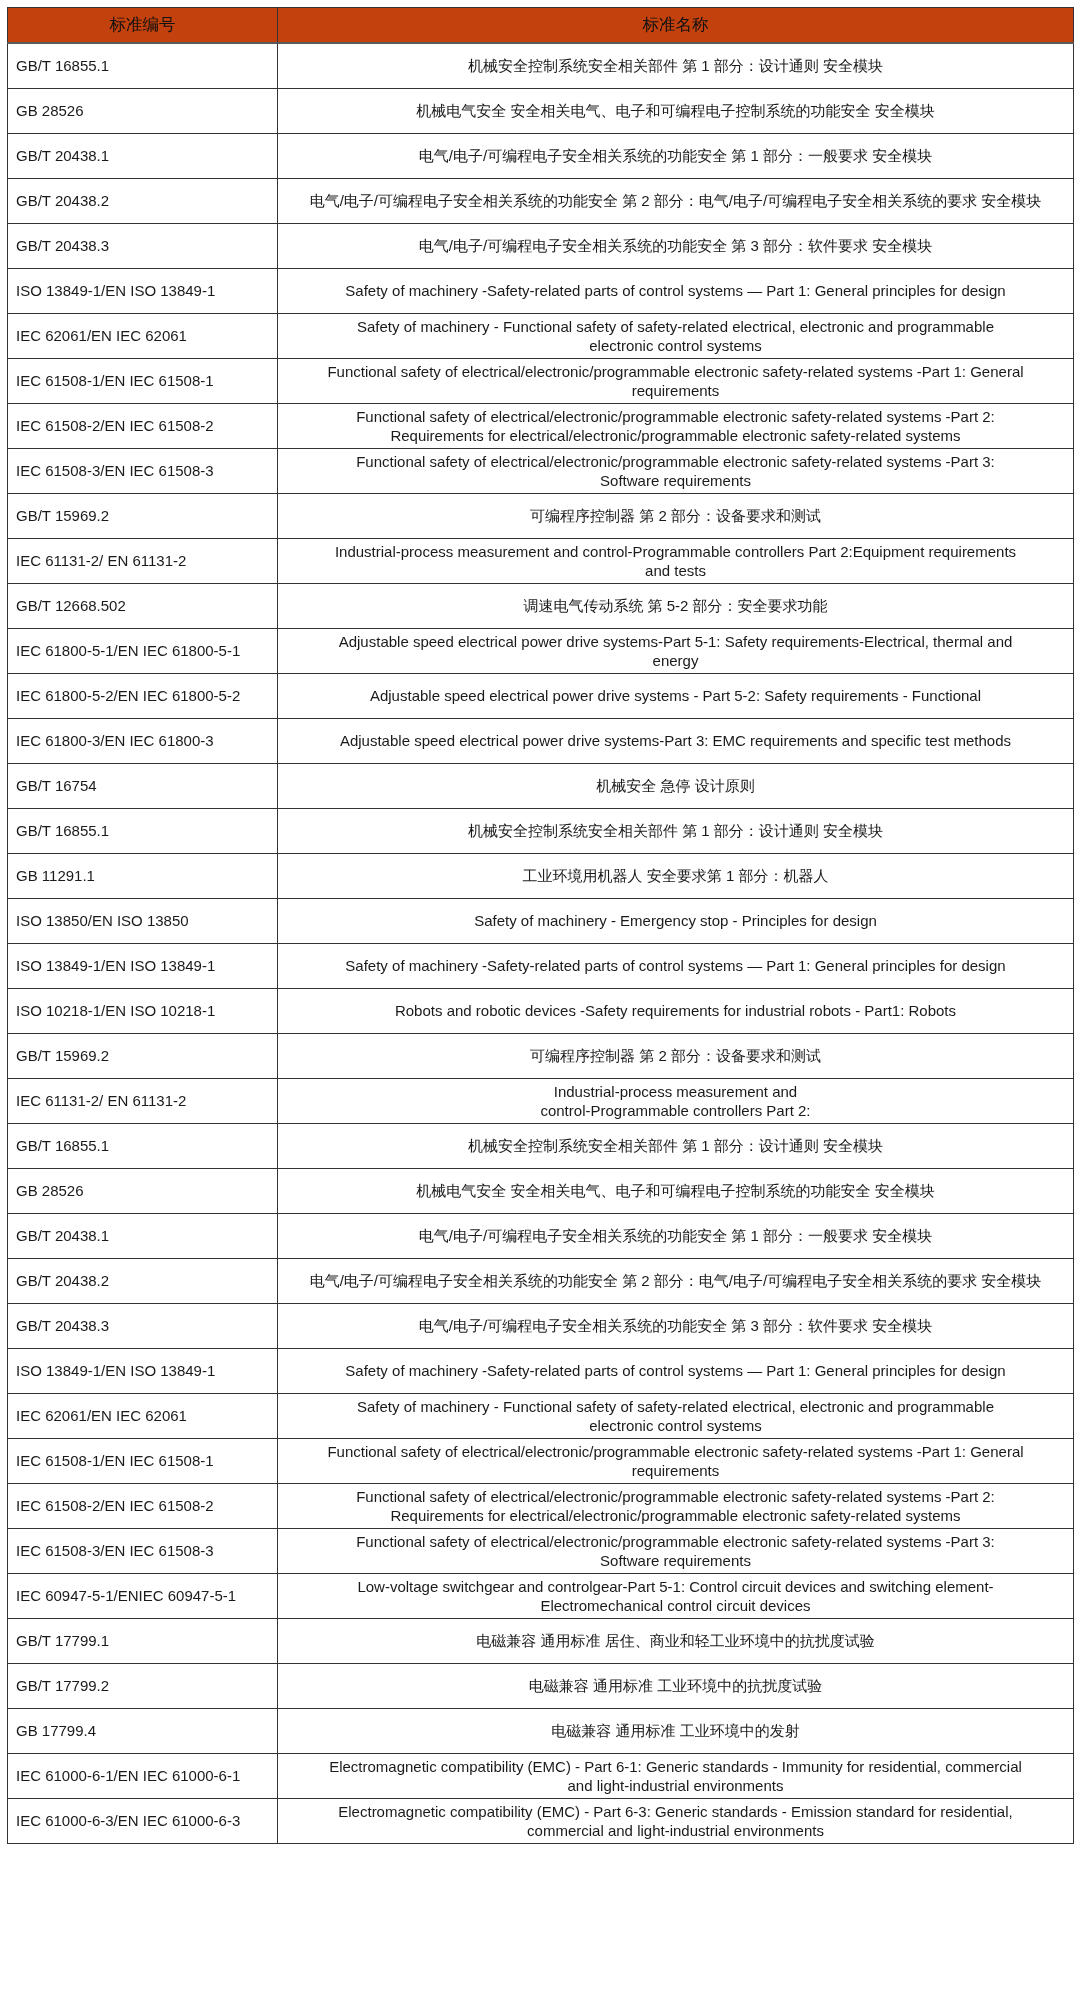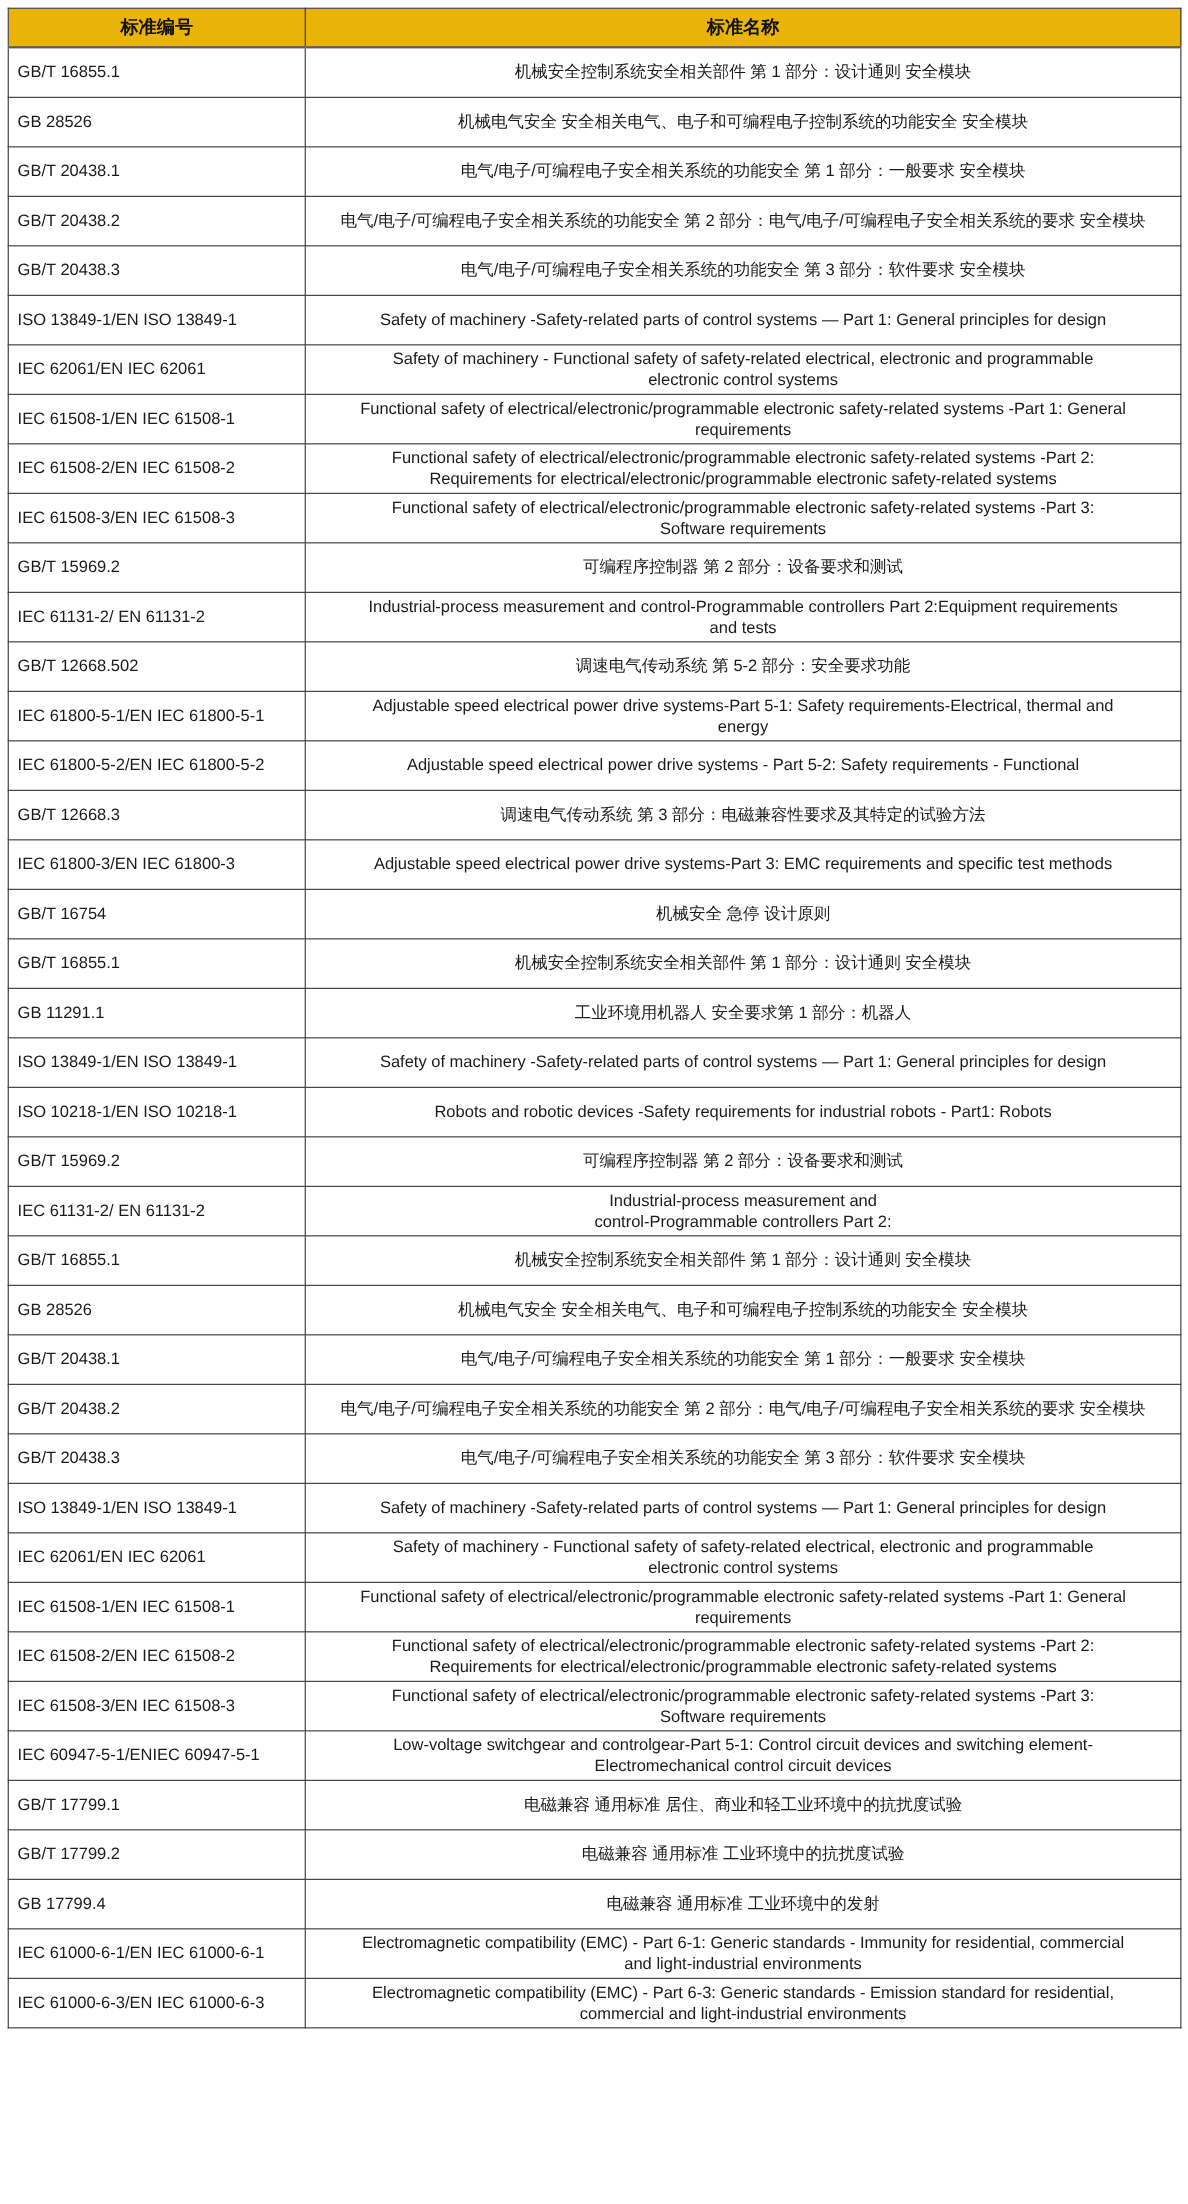--- a/index.html
+++ b/index.html
@@ -18,26 +18,26 @@
     padding: 7px 7px 0 7px;
   }
   table.standards {
     border-collapse: collapse;
     table-layout: fixed;
     width: 1066px;
   }
   col.col-code  { width: 270px; }
   col.col-name  { width: 796px; }
   th {
-    background: #eab308;
+    background: #c2410c;
     border: 1px solid #333333;
     border-bottom: 2px solid #5a5a5a;
     height: 34px;
     font-size: 16.5px;
-    font-weight: 700;
+    font-weight: 400;
     color: #111111;
     text-align: center;
     padding: 0 6px;
   }
   td {
     border: 1px solid #333333;
     height: 42px;
     padding: 1px 8px;
     font-size: 15px;
     line-height: 19.5px;
@@ -139,24 +139,20 @@
     <td class="code-cell">IEC 61800-5-1/EN IEC 61800-5-1</td>
     <td class="name-cell">Adjustable speed electrical power drive systems-Part 5-1: Safety requirements-Electrical, thermal and
 energy</td>
   </tr>
 
   <tr>
     <td class="code-cell">IEC 61800-5-2/EN IEC 61800-5-2</td>
     <td class="name-cell">Adjustable speed electrical power drive systems - Part 5-2: Safety requirements - Functional</td>
   </tr>
 
-  <tr>
-    <td class="code-cell">GB/T 12668.3</td>
-    <td class="name-cell">调速电气传动系统 第 3 部分：电磁兼容性要求及其特定的试验方法</td>
-  </tr>
 
   <tr>
     <td class="code-cell">IEC 61800-3/EN IEC 61800-3</td>
     <td class="name-cell">Adjustable speed electrical power drive systems-Part 3: EMC requirements and specific test methods</td>
   </tr>
 
   <tr>
     <td class="code-cell">GB/T 16754</td>
     <td class="name-cell">机械安全 急停 设计原则</td>
   </tr>
@@ -164,20 +160,24 @@
   <tr>
     <td class="code-cell">GB/T 16855.1</td>
     <td class="name-cell">机械安全控制系统安全相关部件 第 1 部分：设计通则 安全模块</td>
   </tr>
 
   <tr>
     <td class="code-cell">GB 11291.1</td>
     <td class="name-cell">工业环境用机器人 安全要求第 1 部分：机器人</td>
   </tr>
 
+  <tr>
+    <td class="code-cell">ISO 13850/EN ISO 13850</td>
+    <td class="name-cell">Safety of machinery - Emergency stop - Principles for design</td>
+  </tr>
 
   <tr>
     <td class="code-cell">ISO 13849-1/EN ISO 13849-1</td>
     <td class="name-cell">Safety of machinery -Safety-related parts of control systems — Part 1: General principles for design</td>
   </tr>
 
   <tr>
     <td class="code-cell">ISO 10218-1/EN ISO 10218-1</td>
     <td class="name-cell">Robots and robotic devices -Safety requirements for industrial robots - Part1: Robots</td>
   </tr>

